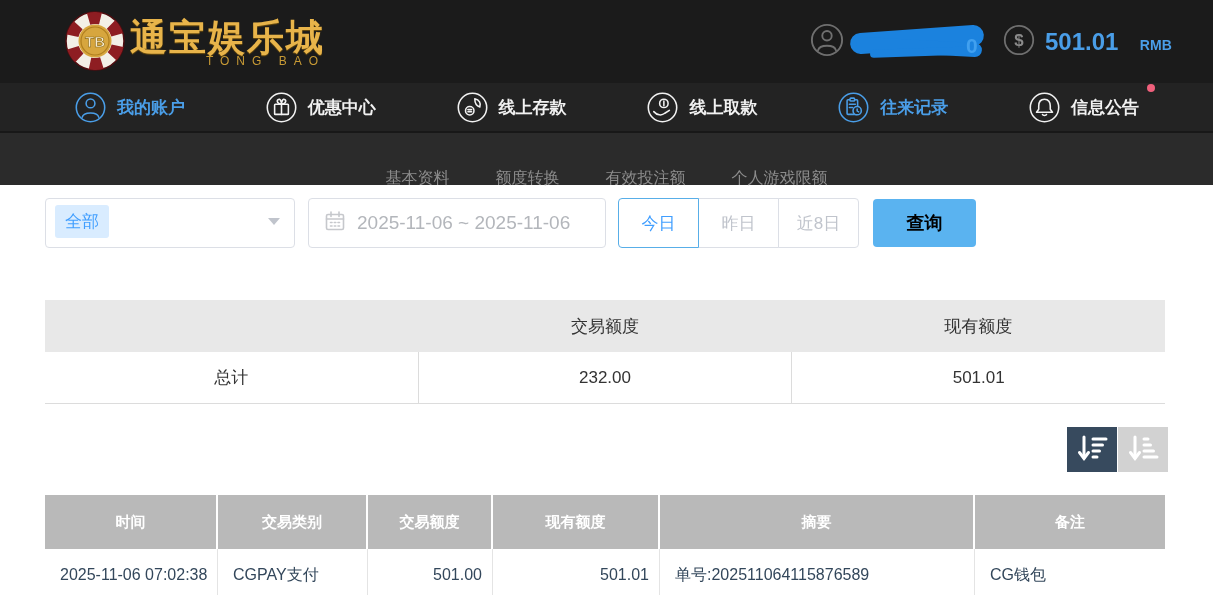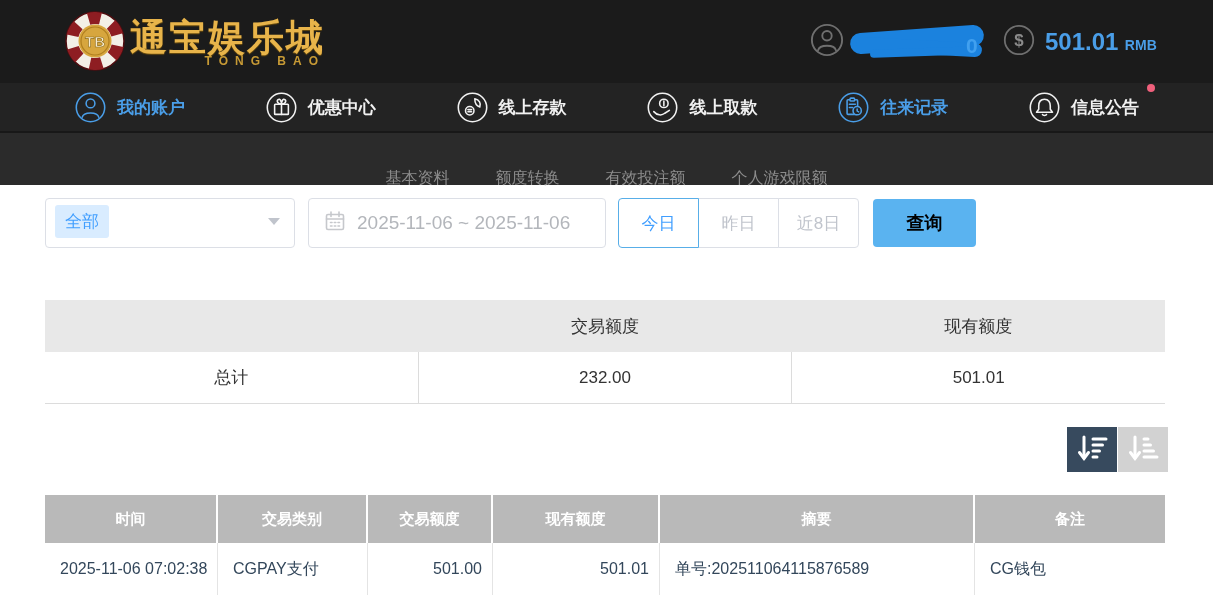--- a/index.html
+++ b/index.html
@@ -5,34 +5,34 @@
   * { margin:0; padding:0; box-sizing:border-box; }
   html,body { width:1213px; height:595px; overflow:hidden; background:#fff;
               font-family:"Liberation Sans", sans-serif; }
 
   
   .header { position:relative; height:83px; background:#1b1b1b; }
   .logo { position:absolute; left:64px; top:10px; display:flex; align-items:center; gap:4px; }
   .logo-text { display:flex; flex-direction:column; }
   .logo-name { font-size:37px; font-weight:bold; color:#e8b44a; line-height:1.1;
                text-shadow:0 1px 1px #6b4d0e; letter-spacing:2px; }
-  .logo-sub  { font-size:12px; font-weight:bold; color:#c79a35; letter-spacing:7px;
+  .logo-sub  { font-size:12px; font-weight:normal; color:#c79a35; letter-spacing:7px;
                align-self:flex-end; margin-top:-4px; }
   .user-block { position:absolute; left:810px; top:0; height:83px; display:flex; align-items:center; gap:6px; }
   .scribble { position:relative; width:150px; height:40px; }
   .scr1 { position:absolute; left:0; top:7px; width:134px; height:21px; background:#1b82de;
           border-radius:12px; transform:rotate(-4deg); }
   .scr2 { position:absolute; left:6px; top:18px; width:126px; height:14px; background:#1b82de;
           border-radius:9px; transform:rotate(3deg); }
   .scr3 { position:absolute; left:20px; top:26px; width:110px; height:8px; background:#1b82de;
           border-radius:6px; transform:rotate(-2deg); }
   .scr-tail { position:absolute; left:116px; top:12px; font-size:21px; font-weight:bold; color:#41a0ef; }
   .balance-block { position:absolute; left:1003px; top:0; height:83px; display:flex; align-items:center; gap:10px; }
   .balance-amount { font-size:24px; font-weight:bold; color:#4a9ee8; }
-  .balance-cur { font-size:14px; font-weight:bold; color:#4a9ee8; margin-left:2px; }
+  .balance-cur { font-size:14px; font-weight:bold; color:#4a9ee8; margin-left:17px; }
 
   
   .nav { height:50px; background:#232323; display:flex; align-items:center;
          justify-content:space-between; padding:0 74px; border-bottom:2px solid #181818; }
   .nav-item { position:relative; display:flex; align-items:center; gap:10px; color:#f2f2f2;
               font-size:17px; font-weight:bold; cursor:pointer; }
   .nav-item.active { color:#4a9ee8; }
   .nav-item svg { display:block; }
   .badge-dot { position:absolute; top:-7px; right:-16px; width:8px; height:8px;
                border-radius:50%; background:#f0607c; }
@@ -77,21 +77,21 @@
 
   
   .sort-row { margin-top:23px; display:flex; justify-content:flex-end; gap:1px; }
   .sort-btn { width:50px; height:45px; display:flex; align-items:center; justify-content:center;
               border:none; cursor:pointer; }
   .sort-desc { background:#374a5e; }
   .sort-asc  { background:#d2d2d2; }
 
   
   .records { margin-top:23px; width:1120px; }
-  .records-head { display:flex; height:48px; background:#b9b9b9; }
+  .records-head { display:flex; height:54px; background:#b9b9b9; }
   .rhead-cell { display:flex; align-items:center; justify-content:center; color:#fff;
                 font-size:15px; font-weight:bold; border-right:2px solid #fff; }
   .rhead-cell:last-child { border-right:none; }
   .records-row { display:flex; height:52px; background:#fff; }
   .rbody-cell { display:flex; align-items:center; font-size:16px; color:#33475b;
                 border-right:1px solid #e4e4e4; }
   .rbody-cell:last-child { border-right:none; }
   .c-time    { width:173px; }
   .c-type    { width:150px; }
   .c-amount  { width:125px; }

